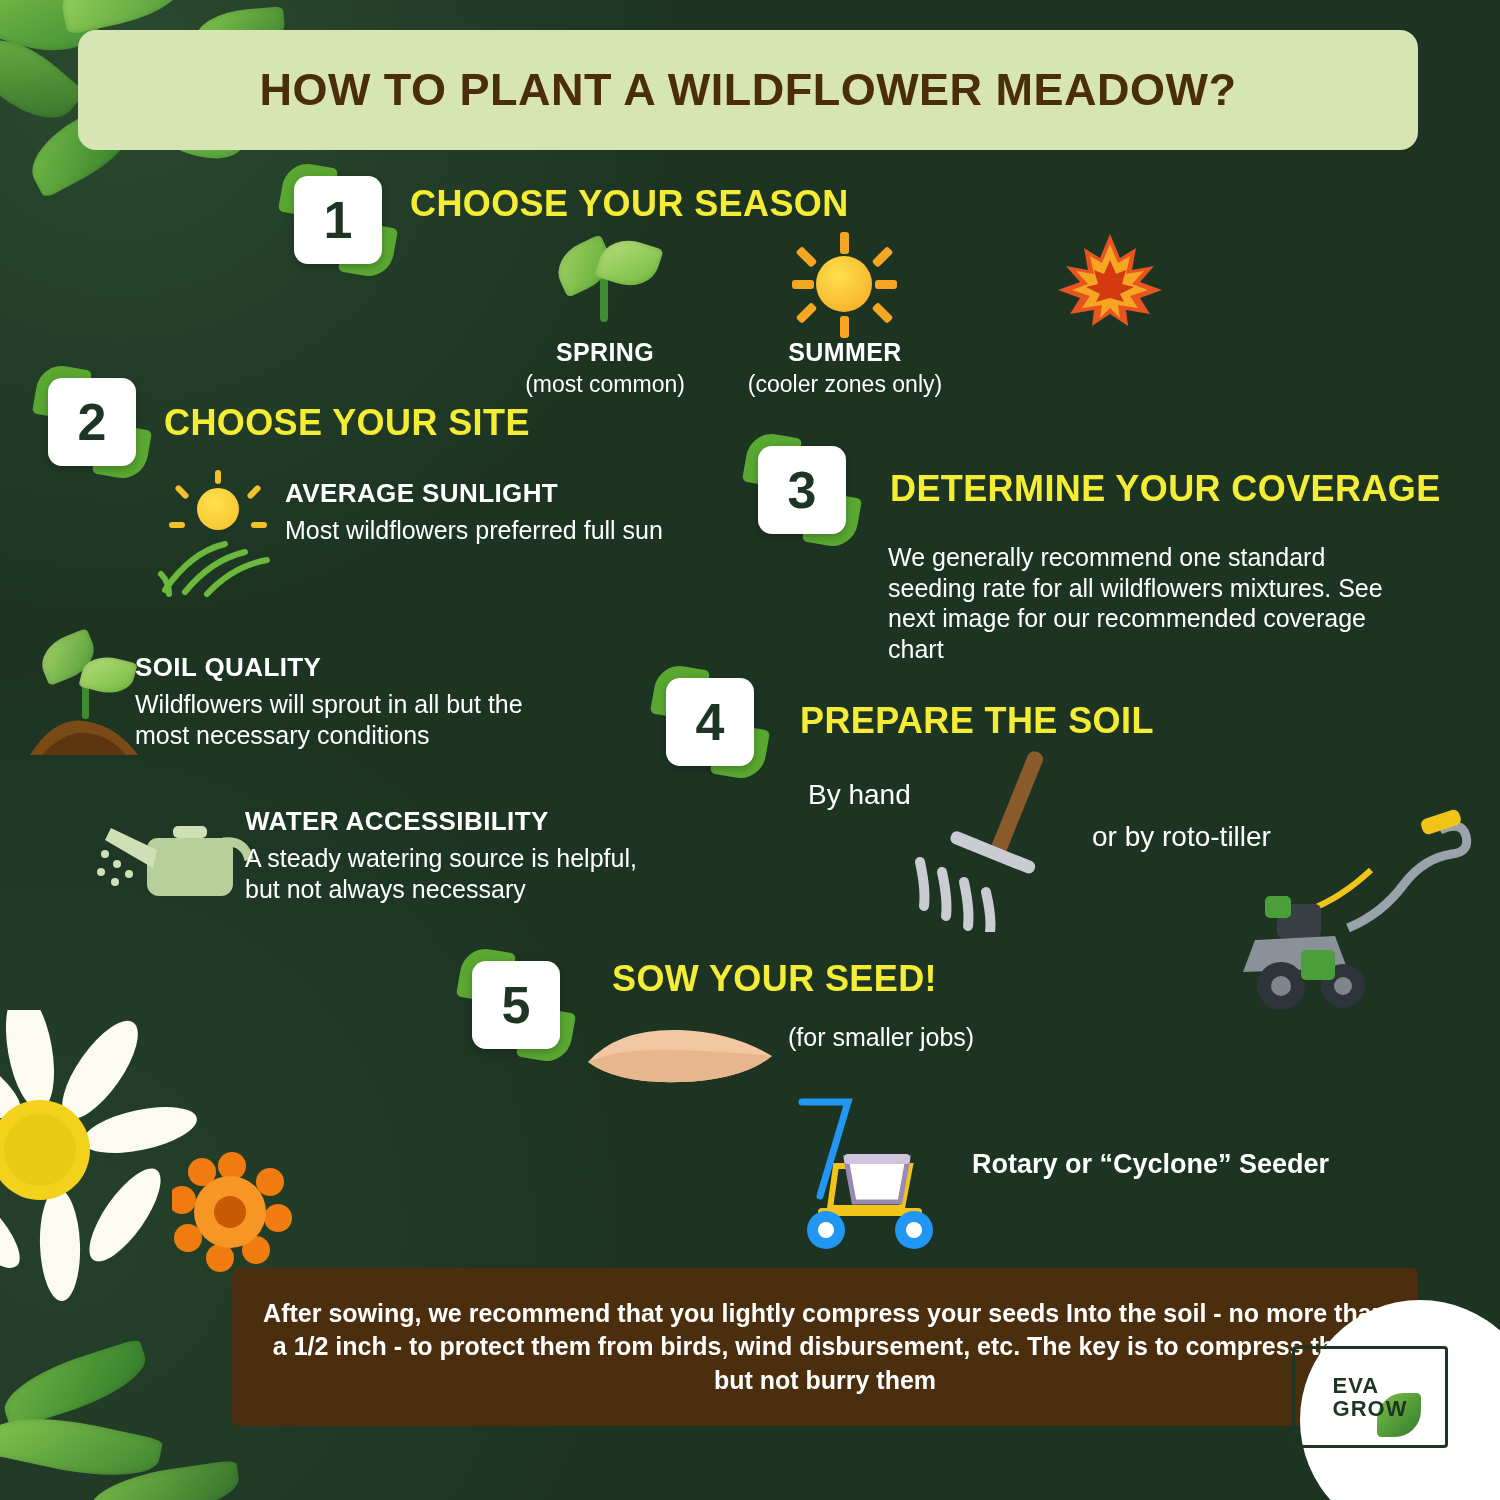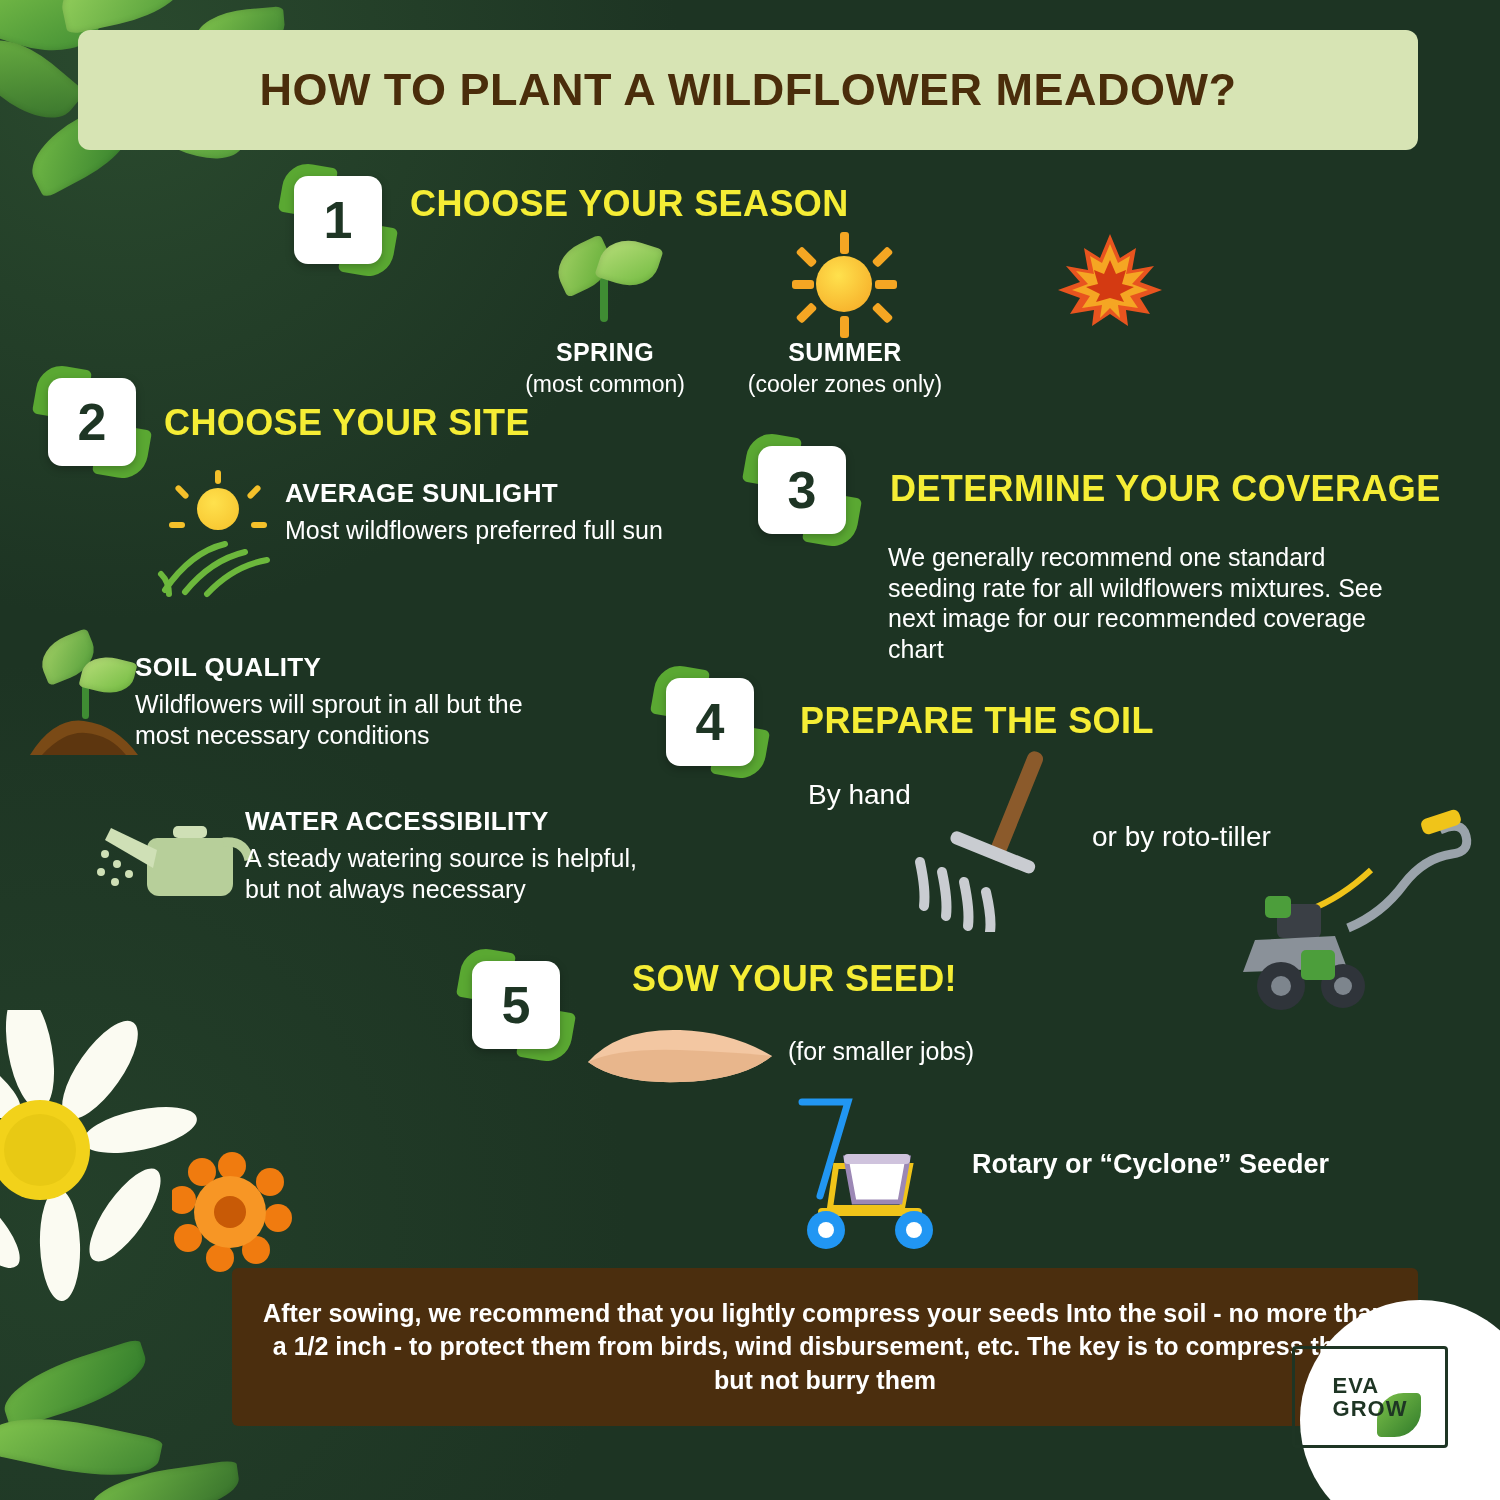--- a/index.html
+++ b/index.html
@@ -34,21 +34,21 @@
   }
 
   
   .title-bar {
     position: absolute;
     left: 78px;
     top: 30px;
     width: 1340px;
     height: 120px;
     background: #d7e4b4;
-    border-radius: 12px;
+    border-radius: 18px;
     display: flex;
     align-items: center;
     justify-content: center;
   }
   .title-bar h1 {
     margin: 0;
     font-size: 45px;
     letter-spacing: 0.5px;
     color: #4a2d0b;
     font-weight: bold;
@@ -345,30 +345,30 @@
       <circle cx="118" cy="186" r="9" fill="#7d858d"></circle>
       <rect x="76" y="150" width="34" height="30" rx="5" fill="#4c9e3b"></rect>
     </svg>
   </div>
 
   <div class="badge" style="left:466px;top:955px;">
     <div class="leafA"></div>
     <div class="leafB"></div>
     <div class="square">5</div>
   </div>
-  <div class="step-head" style="left:632px;top:958px;">SOW YOUR SEED!</div>
+  <div class="step-head" style="left:612px;top:958px;">SOW YOUR SEED!</div>
 
   <div class="icon-box" style="left:580px;top:1014px;width:200px;height:80px;">
     <svg width="200" height="80" viewBox="0 0 200 80">
       <path d="M8 48 q30 -34 92 -32 q52 2 92 26 q-30 24 -92 26 q-62 2 -92 -20 z" fill="#f3c7a2"></path>
       <path d="M8 48 q30 -14 92 -12 q52 2 92 6 q-30 24 -92 26 q-62 2 -92 -20 z" fill="#e8b68c"></path>
     </svg>
   </div>
   <div style="position:absolute;left:788px;top:1018px;width:420px;">
-    <div class="wtext" style="margin-top:18px;">(for smaller jobs)</div>
+    <div class="wtext" style="margin-top:4px;">(for smaller jobs)</div>
   </div>
 
   <div class="icon-box" style="left:790px;top:1096px;width:190px;height:160px;">
     <svg width="190" height="160" viewBox="0 0 190 160">
       <path d="M12 6 L58 6 L30 100" stroke="#2196f3" stroke-width="7" fill="none" stroke-linecap="round"></path>
       <path d="M46 70 L120 70 L112 112 L40 112 Z" fill="none" stroke="#f0c419" stroke-width="6"></path>
       <path d="M56 62 h62 l-8 44 h-46 z" fill="#ffffff" stroke="#9c88b5" stroke-width="5"></path>
       <rect x="54" y="58" width="66" height="10" rx="4" fill="#cfc3dd"></rect>
       <rect x="28" y="112" width="104" height="8" rx="4" fill="#f0c419"></rect>
       <circle cx="36" cy="134" r="19" fill="#2196f3"></circle>

